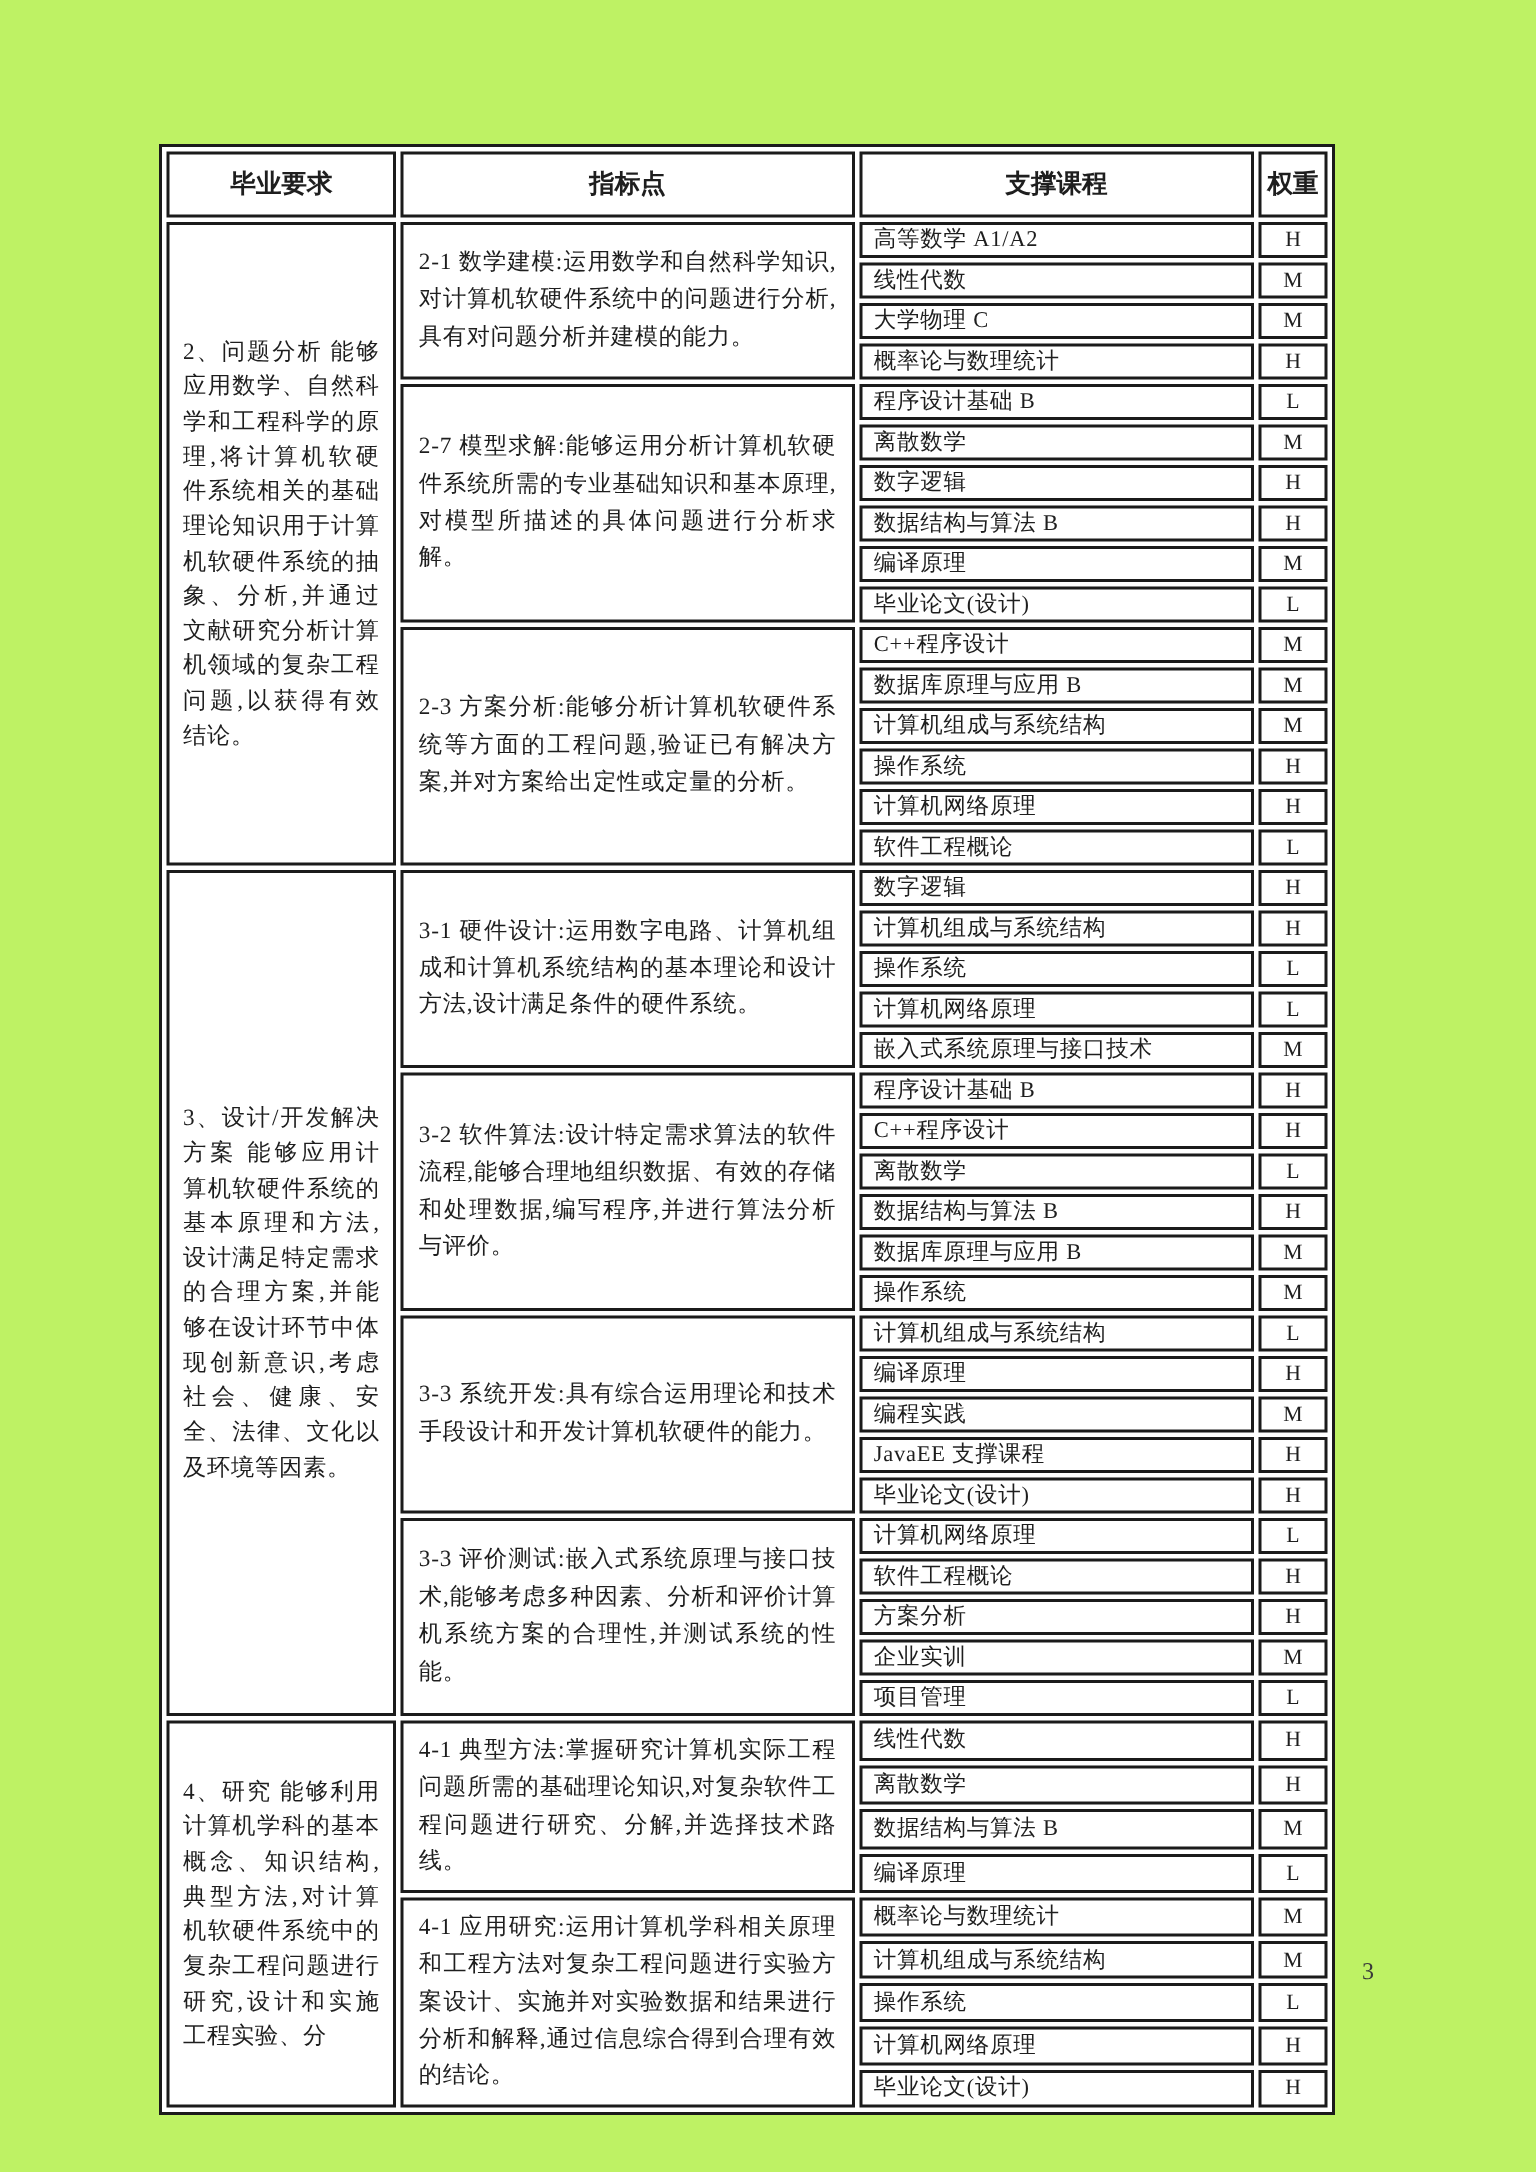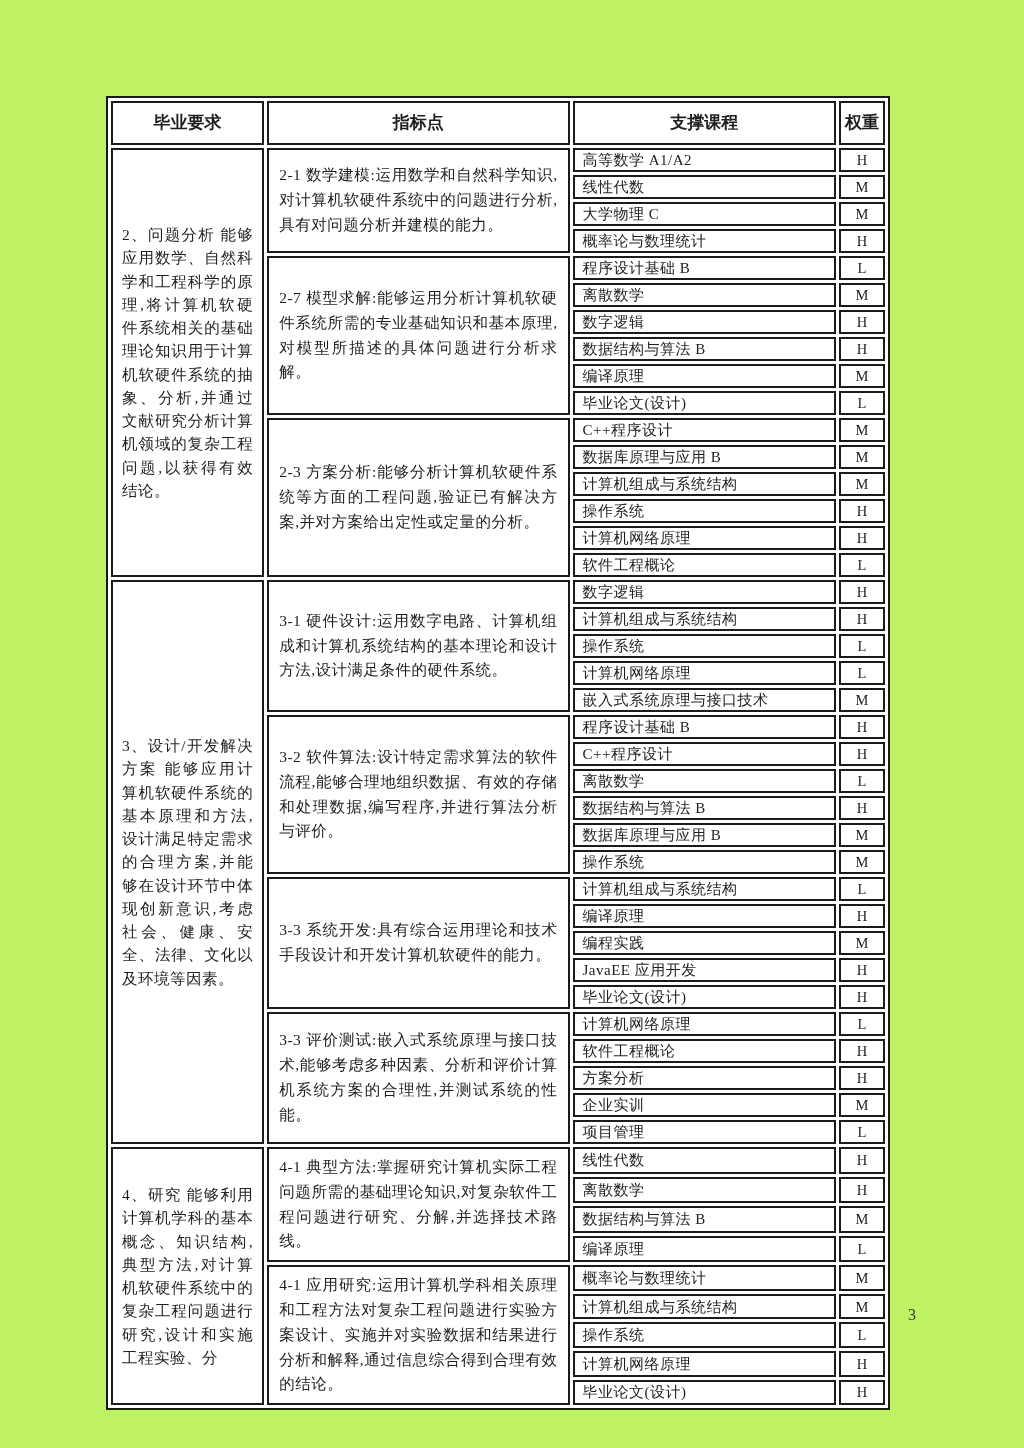--- a/index.html
+++ b/index.html
@@ -186,21 +186,21 @@
         </tr>
         <tr>
           <td class="course-cell">编译原理</td>
           <td class="weight-cell">H</td>
         </tr>
         <tr>
           <td class="course-cell">编程实践</td>
           <td class="weight-cell">M</td>
         </tr>
         <tr>
-          <td class="course-cell">JavaEE 应用开发</td>
+          <td class="course-cell">JavaEE 支撑课程</td>
           <td class="weight-cell">H</td>
         </tr>
         <tr>
           <td class="course-cell">毕业论文(设计)</td>
           <td class="weight-cell">H</td>
         </tr>
         <tr>
           <td class="ind-cell" rowspan="5"><span>3-3</span> <b>评价测试:</b><span>嵌入式系统原理与接口技术,能够考虑多种因素、分析和评价计算机系统方案的合理性,并测试系统的性能。</span></td>
           <td class="course-cell">计算机网络原理</td>
           <td class="weight-cell">L</td>

